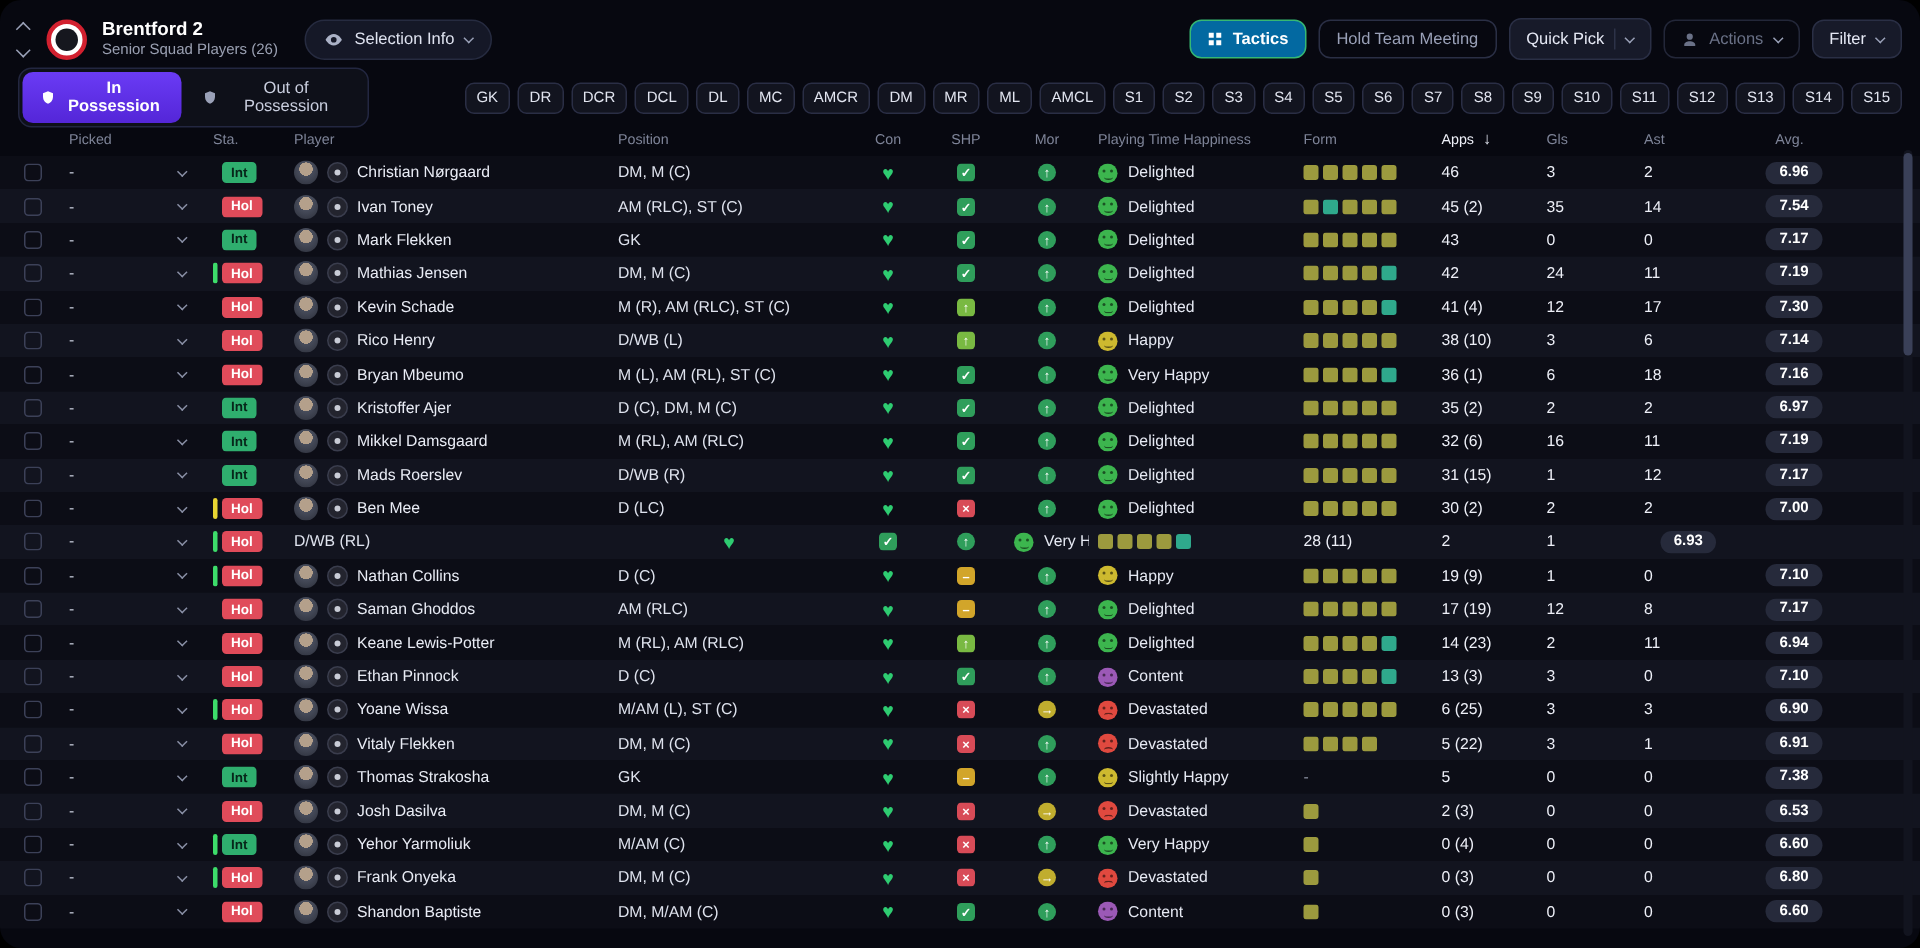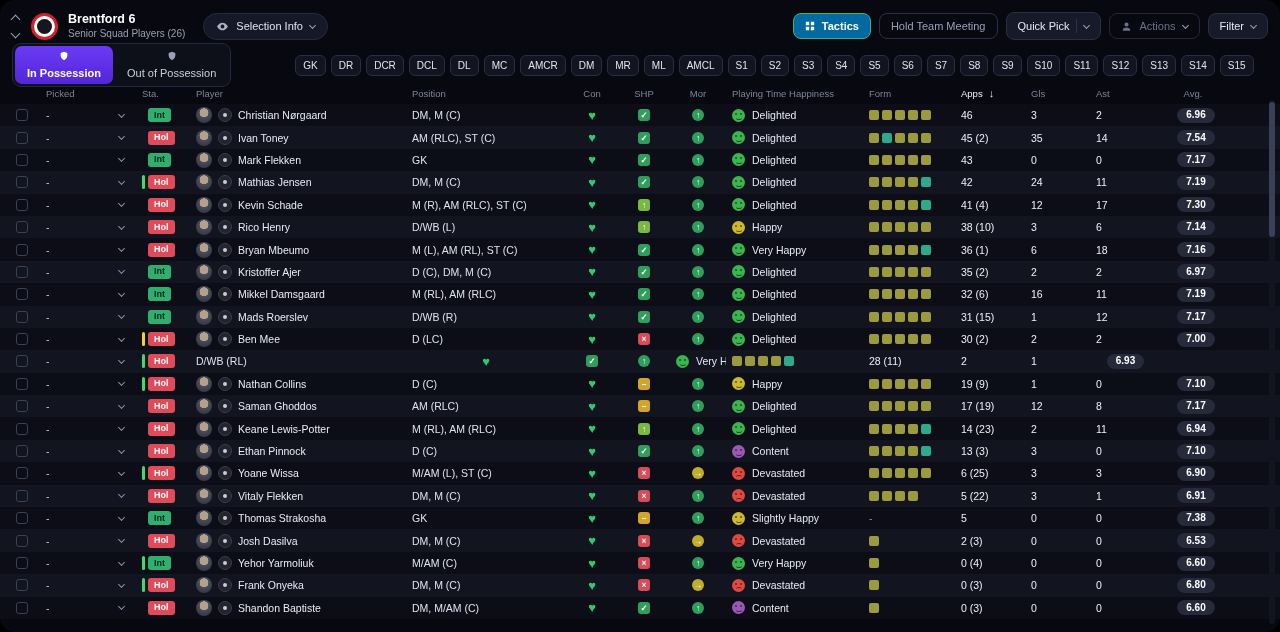--- a/index.html
+++ b/index.html
@@ -24,21 +24,21 @@
   .btn { display:flex; align-items:center; gap:7px; border-radius:8px; padding:6px 11px; font-size:11px; border:1px solid transparent; cursor:pointer; background:transparent; color:#e6e9f5; font-family:inherit; }
   .btn-tactics { background:#0369a1; border-color:#36b873; color:#fff; font-weight:bold; }
   .btn-outline { border-color:#2a2f45; color:#9aa1b8; }
   .btn-dark { background:#171a29; border-color:#2a2f45; }
   .btn-dim { color:#6a7187; border-color:#232739; }
   .vdiv { width:1px; height:14px; background:#2d3248; }
 
   
   .second-bar { height:34px; display:flex; align-items:center; padding:0 12px; }
   .possession { display:flex; align-items:center; background:#0e1019; border:1px solid #232741; border-radius:9px; padding:2px; gap:2px; }
-  .poss-btn { display:flex; align-items:center; gap:6px; font-size:11px; padding:5px 12px; border-radius:7px; color:#c9cede; border:none; background:transparent; cursor:pointer; font-family:inherit;flex-direction:column; }
+  .poss-btn { display:flex; align-items:center; gap:6px; font-size:11px; padding:5px 12px; border-radius:7px; color:#c9cede; border:none; background:transparent; cursor:pointer; font-family:inherit; }
   .poss-btn.active { background:linear-gradient(180deg,#6a3bf5,#5426d8); color:#fff; font-weight:bold; }
   .pos-chips { display:flex; gap:5px; margin-left:64px; }
   .pos-chip { background:#12141f; border:1px solid #2a2e45; border-radius:6px; padding:4px 7px; font-size:10px; color:#e2e5f0; cursor:pointer; font-family:inherit; }
 
   
   .grid-cols { display:grid; grid-template-columns:34px 96px 54px 216px 160px 52px 52px 56px 137px 92px 70px 65px 65px 76px; align-items:center; padding-left:6px; }
   .thead { height:22px; font-size:9.5px; color:#7e8498; }
   .hc { padding-left:6px; white-space:nowrap; }
   .hc.center { text-align:center; padding-left:0; }
   .hc.c-apps { display:flex; align-items:center; gap:6px; }
@@ -111,21 +111,21 @@
 <div class="app">
 
   <header class="topbar">
     <div class="tb-left">
       <div class="collapse-ctrl">
         <span class="chev up"></span>
         <span class="chev down"></span>
       </div>
       <div class="club-badge"></div>
       <div class="titles">
-        <div class="club-name">Brentford 6</div>
+        <div class="club-name">Brentford 2</div>
         <div class="subtitle">Senior Squad Players (26)</div>
       </div>
       <button class="chip">
         <span>
           <svg width="13" height="13" viewBox="0 0 24 24">
               <path d="M12 5C5.5 5 2 12 2 12s3.5 7 10 7 10-7 10-7-3.5-7-10-7zm0 10.5a3.5 3.5 0 110-7 3.5 3.5 0 010 7z" fill="#aab1c6"></path>
             </svg>
         </span>
         <span>Selection Info</span>
         <span class="chev down sm"></span>

